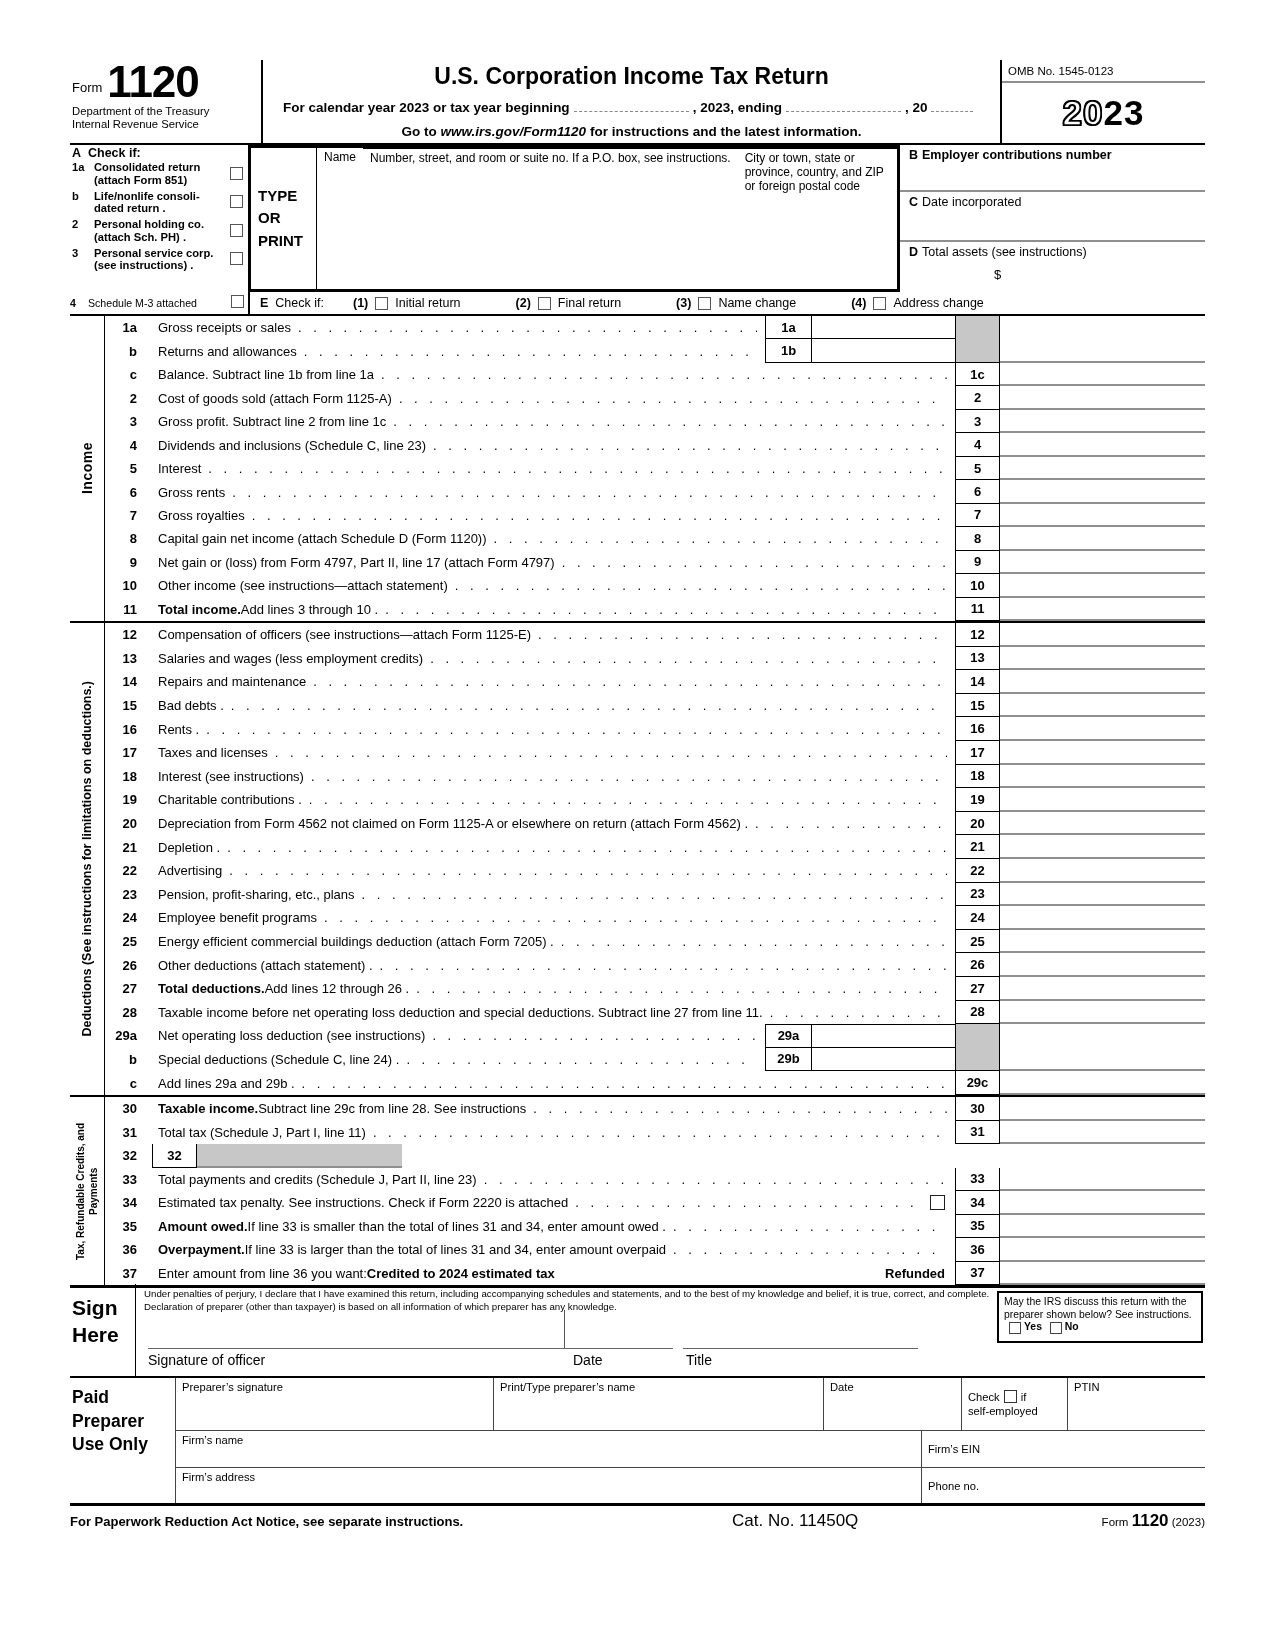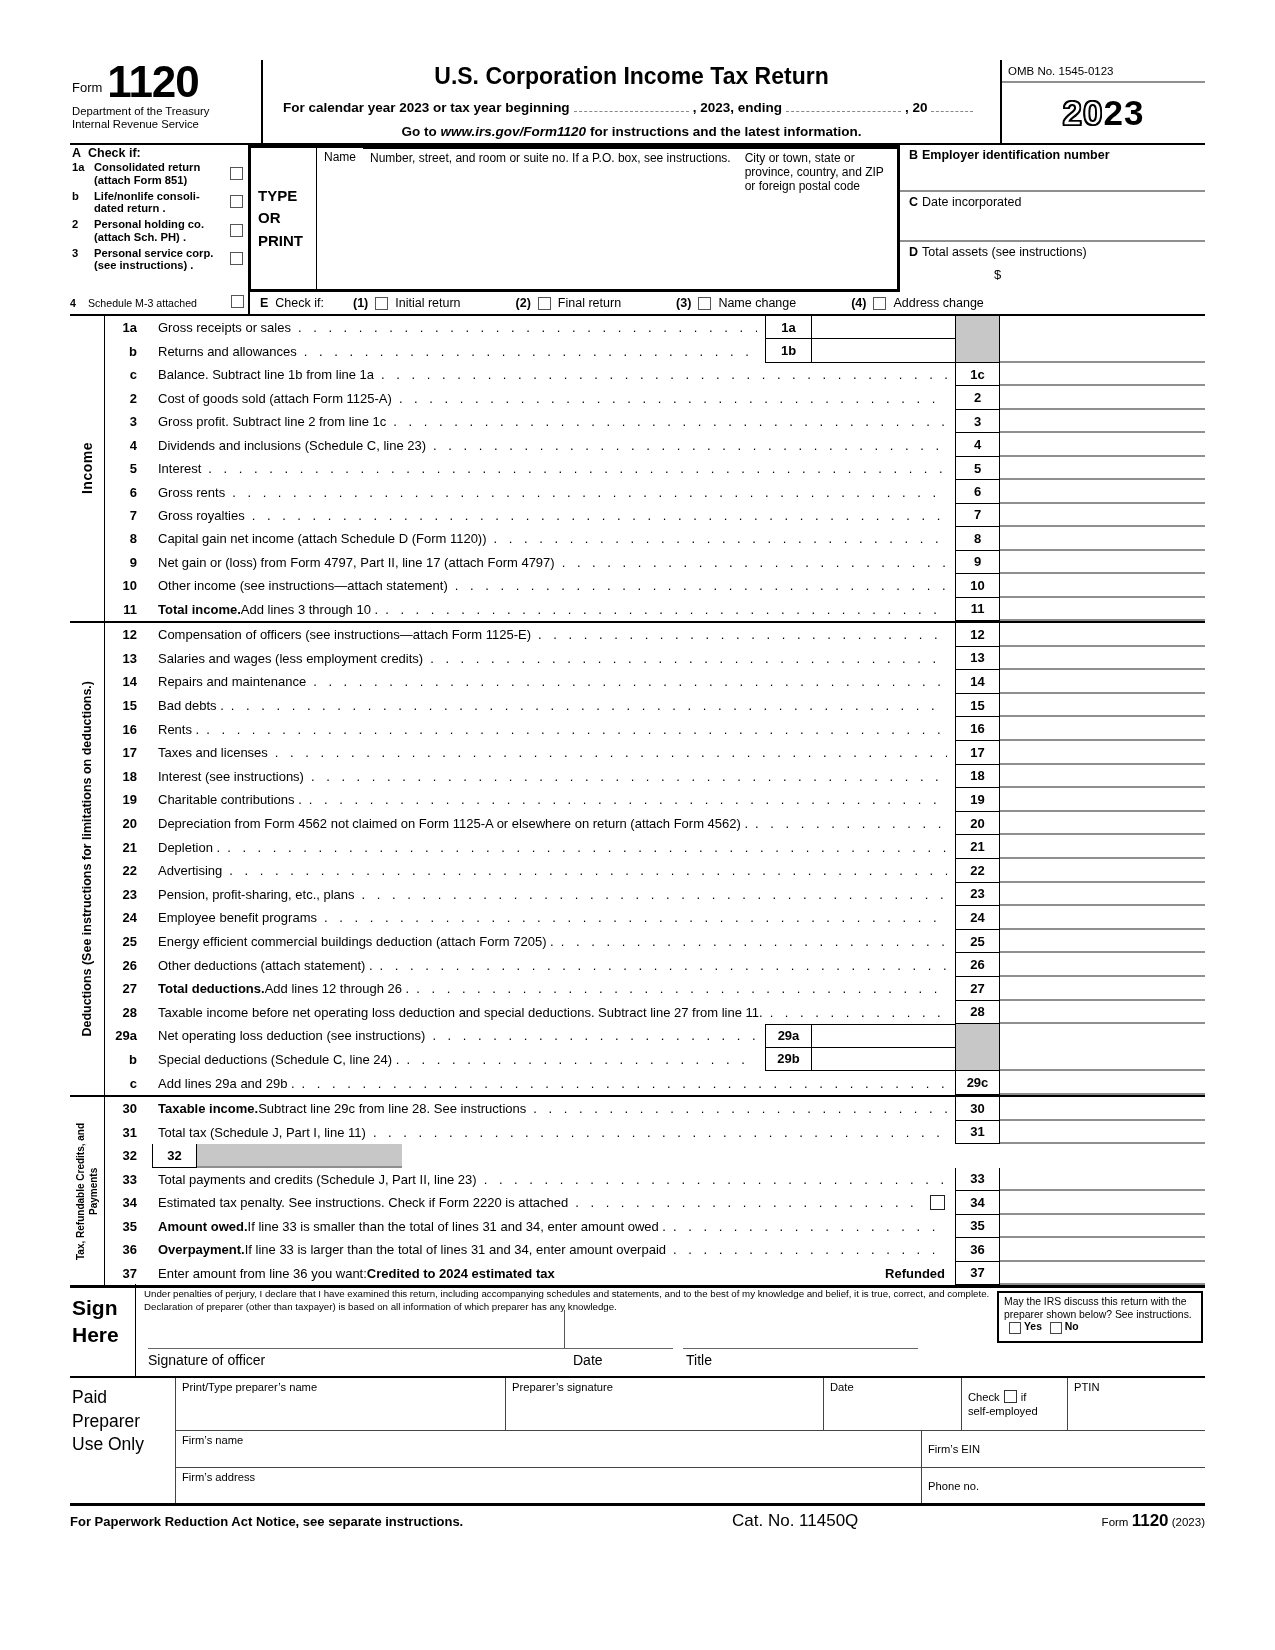--- a/index.html
+++ b/index.html
@@ -97,21 +97,21 @@
   .sigline{position:absolute;border-bottom:1.5px solid #666;}
   .sl1{left:12px;top:64px;width:525px;}
   .sl2{left:547px;top:64px;width:235px;}
   .sigtick{position:absolute;left:428px;top:26px;height:38px;border-left:1px solid #555;}
   .siglab{position:absolute;top:68px;font-size:14px;}
   .slab1{left:12px;} .slab2{left:437px;} .slab3{left:550px;}
   .sigfield{position:absolute;top:24px;height:38px;}
   .sf-sig{left:12px;width:410px;} .sf-date{left:432px;width:100px;} .sf-title{left:550px;width:230px;}
   
   #prep{position:absolute;top:1378px;left:70px;width:1135px;height:128px;border-bottom:3px solid #000;display:flex;box-sizing:border-box;}
-  .prep-label{width:105px;box-sizing:border-box;font-size:17.5px;font-weight:normal;line-height:1.35;padding:8px 0 0 2px;white-space:pre-line;}
+  .prep-label{width:105px;box-sizing:border-box;font-size:17.5px;font-weight:bold;line-height:1.35;padding:8px 0 0 2px;white-space:pre-line;}
   .prep-grid{flex:1;border-left:1.5px solid #444;display:flex;flex-direction:column;box-sizing:border-box;}
   .prow{display:flex;box-sizing:border-box;}
   .prow1{height:52px;}
   .prow2{height:37px;border-top:1.5px solid #444;}
   .prow3{flex:1;border-top:1.5px solid #444;}
   .pcell{box-sizing:border-box;border-right:1.5px solid #444;padding:2px 6px;font-size:11.2px;line-height:1.25;}
   .pc-name{flex:0 0 330px;} .pc-sig{flex:0 0 318px;} .pc-date{flex:0 0 138px;}
   .pc-check{flex:0 0 106px;padding-top:12px;} .pc-ptin{flex:1;border-right:none;}
   .pc-firmname,.pc-firmaddr{flex:0 0 746px;display:flex;align-items:flex-start;}
   .pc-ein,.pc-phone{flex:1;border-right:none;display:flex;align-items:center;}
@@ -201,21 +201,21 @@
         <div class="tpf tpf-street">
           <span>Number, street, and room or suite no. If a P.O. box, see instructions.</span>
         </div>
         <div class="tpf tpf-city">
           <span>City or town, state or province, country, and ZIP or foreign postal code</span>
         </div>
       </div>
     </div>
     <div class="rcol">
       <div class="rcell rc-b">
-        <span class="rletter">B</span><span>Employer identification number</span>
+        <span class="rletter">B</span><span>Employer contributions number</span>
       </div>
       <div class="rcell rc-c">
         <span class="rletter">C</span><span>Date incorporated</span>
       </div>
       <div class="rcell rc-d">
         <span class="rletter">D</span><span>Total assets (see instructions)</span>
         <div class="dollar">$</div>
       </div>
     </div>
   </div>
@@ -684,25 +684,25 @@
       <div class="siglab slab3">Title</div>
     </div>
   </div>
 
   <div id="prep">
     <div class="prep-label">Paid
 Preparer
 Use Only</div>
     <div class="prep-grid">
       <div class="prow prow1">
+        <div class="pcell pc-sig">
+          <span>Preparer’s signature</span>
+        </div>
         <div class="pcell pc-name">
           <span>Print/Type preparer’s name</span>
-        </div>
-        <div class="pcell pc-sig">
-          <span>Preparer’s signature</span>
         </div>
         <div class="pcell pc-date">
           <span>Date</span>
         </div>
         <div class="pcell pc-check">
           <span>Check</span><span class="cb"></span><span>if</span>
           <div>self-employed</div>
         </div>
         <div class="pcell pc-ptin">
           <span>PTIN</span>

